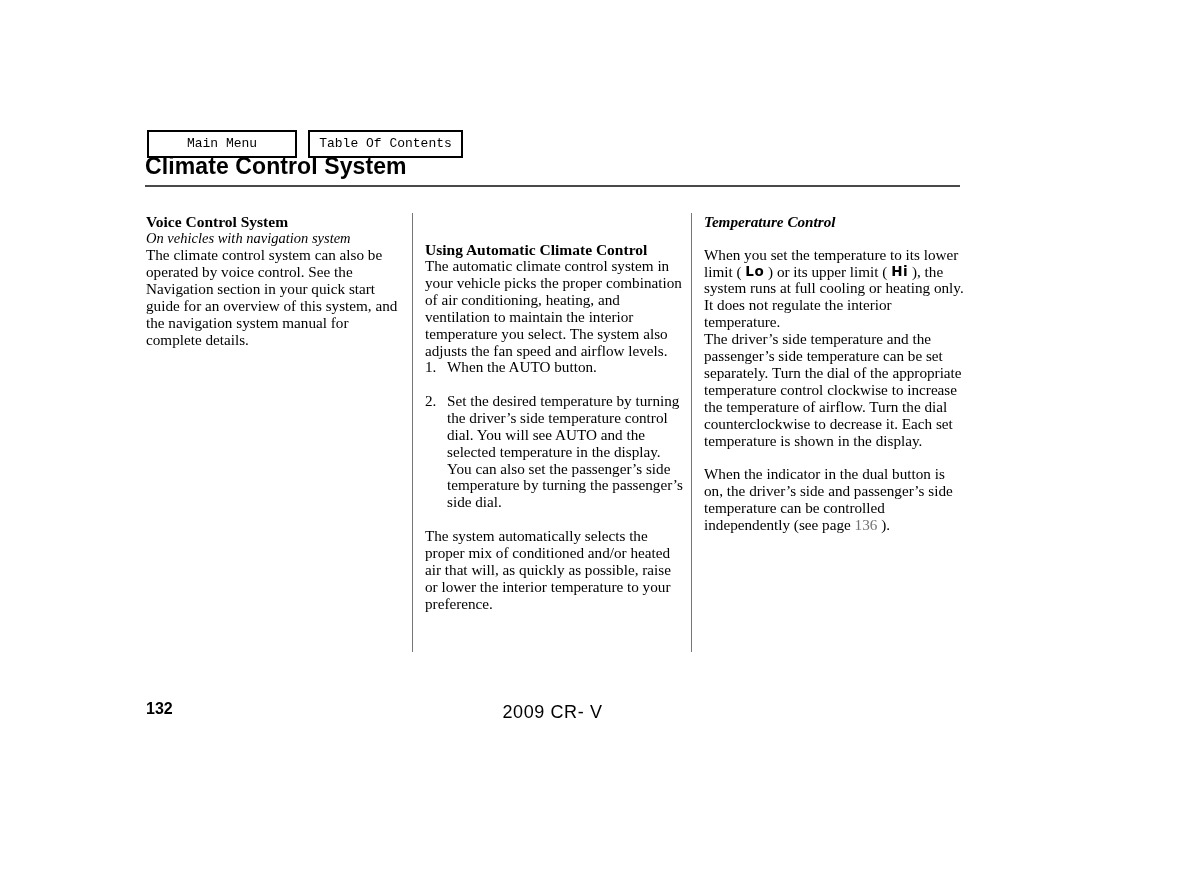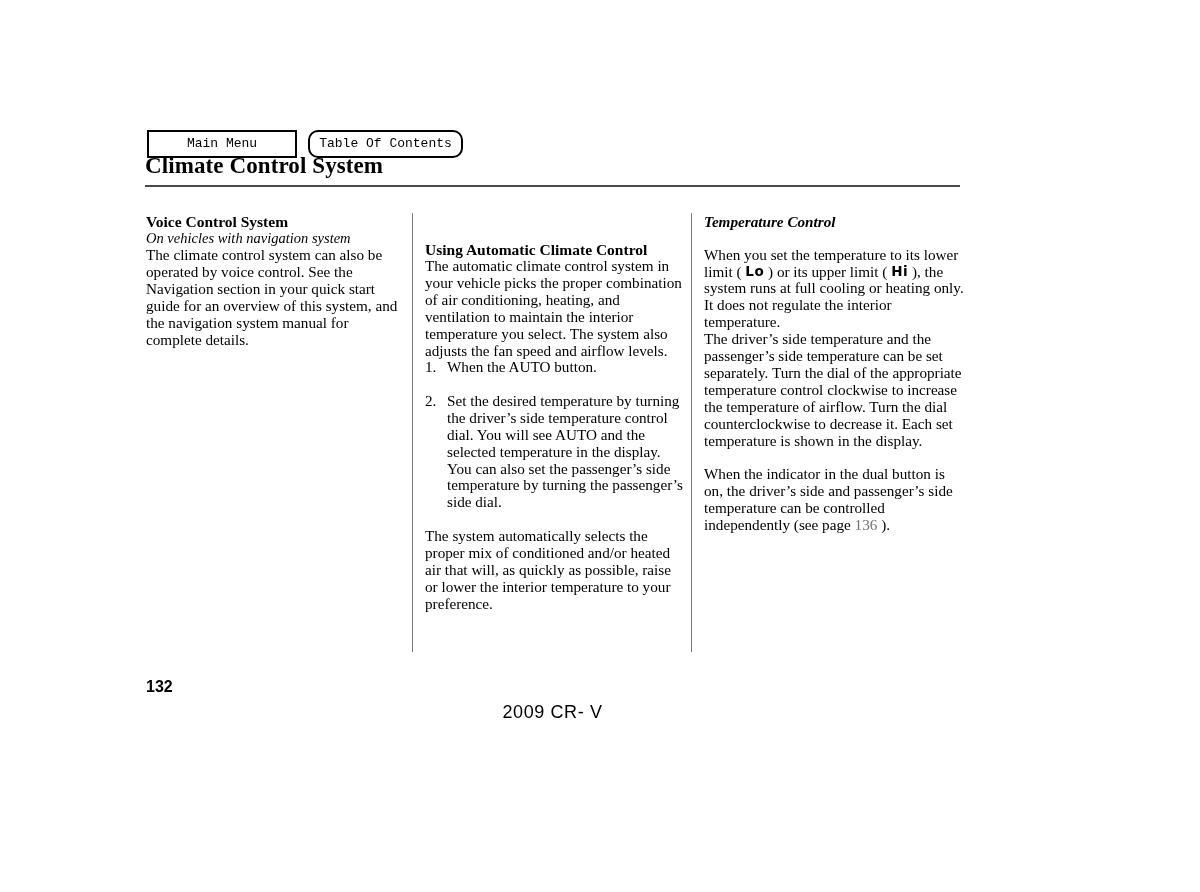--- a/index.html
+++ b/index.html
@@ -39,28 +39,28 @@
     font-size: 13px;
     line-height: 1;
     color: #000000;
     text-align: center;
     padding: 5px 0 6px 0;
     box-sizing: border-box;
     cursor: pointer;
     user-select: none;
   }
   .nav-btn.main-menu { width: 150px; }
-  .nav-btn.toc { width: 155px; margin-left: 11px; border-radius: 10px; }
+  .nav-btn.toc { width: 155px; margin-left: 11px; }
 
   
   .page-title {
     position: absolute;
     left: 145px;
     top: 153px;
-    font-family: Liberation Serif, serif;
+    font-family: Liberation Sans, sans-serif;
     font-weight: bold;
     font-size: 23px;
     letter-spacing: 0.1px;
     white-space: nowrap;
   }
 
   .title-rule {
     position: absolute;
     left: 145px;
     top: 185px;
@@ -156,21 +156,21 @@
 
   a.page-link {
     color: #737373;
     text-decoration: none;
   }
 
   
   .folio {
     position: absolute;
     left: 146px;
-    top: 678px;
+    top: 700px;
     font-family: "Liberation Sans", sans-serif;
     font-weight: bold;
     font-size: 16px;
     text-align: center;
   }
   .doc-footer {
     position: absolute;
     left: 0;
     top: 702px;
     width: 1105px;

